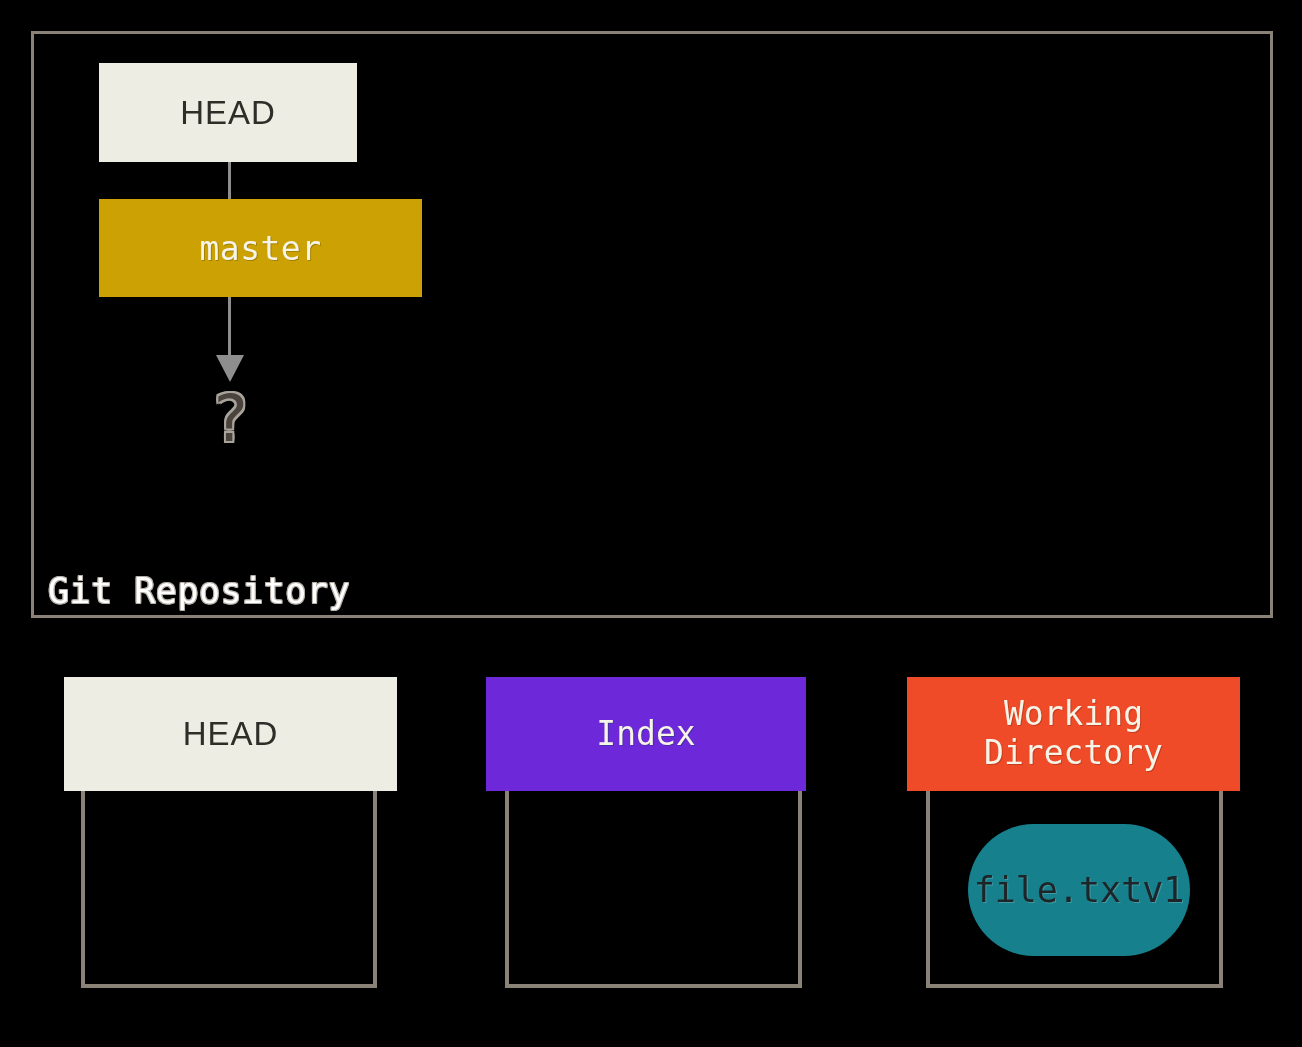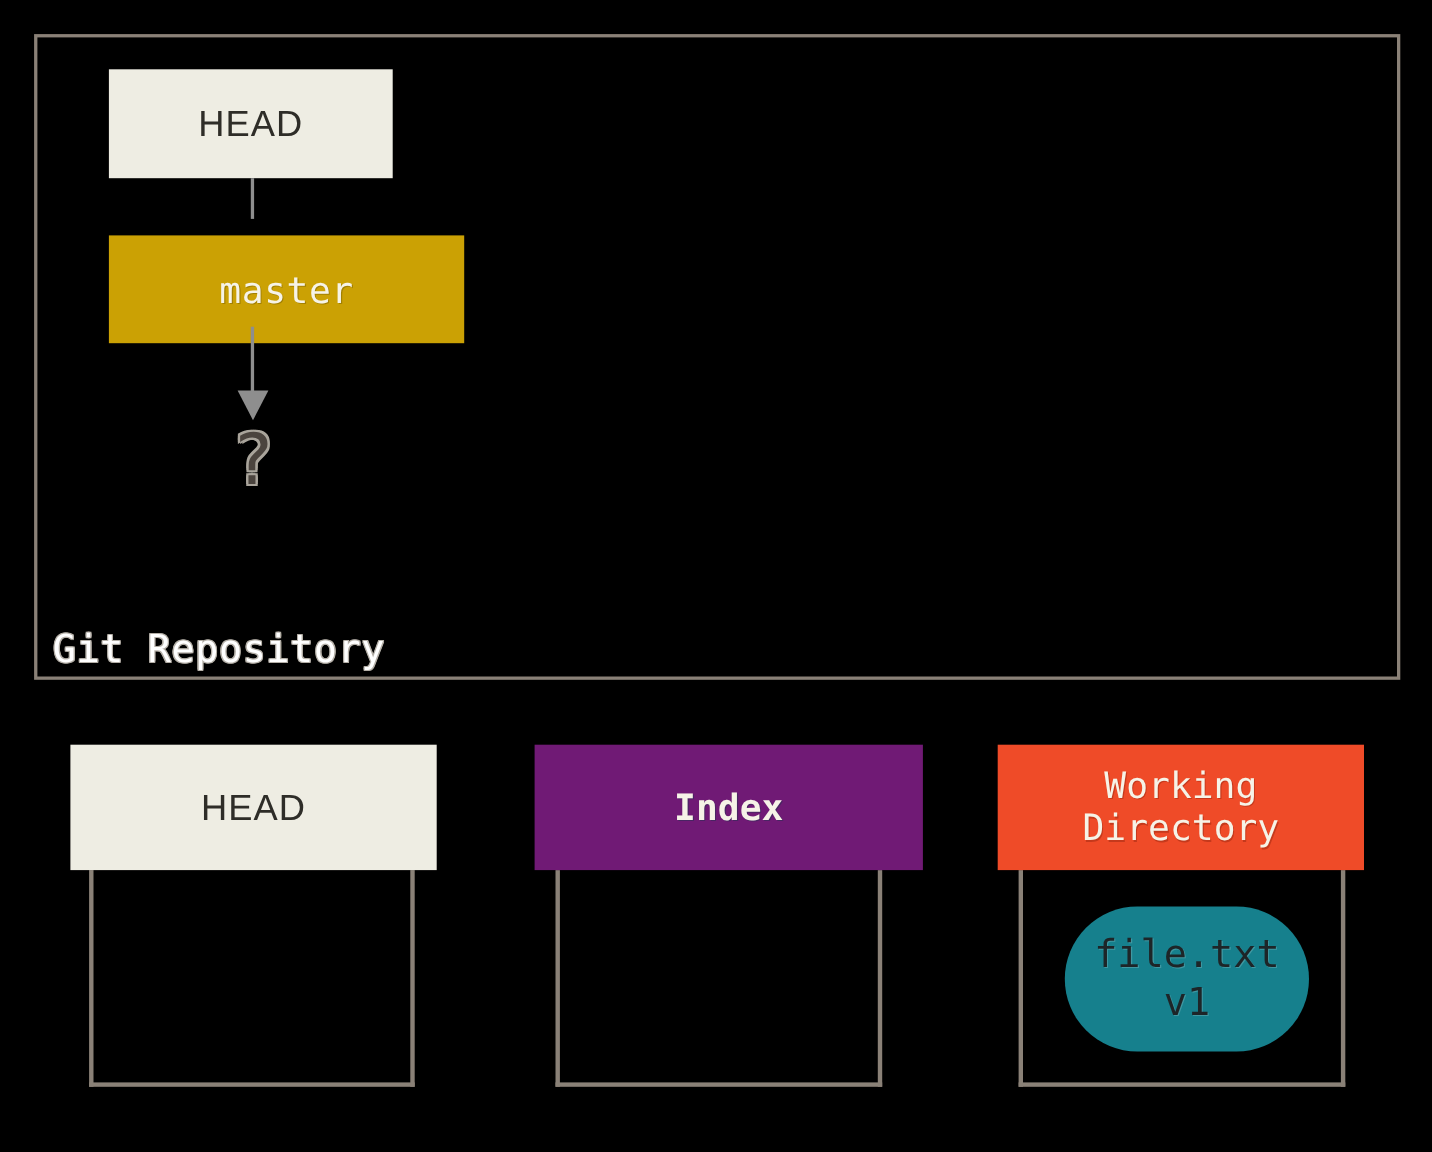--- a/index.html
+++ b/index.html
@@ -27,21 +27,21 @@
     display:flex;align-items:center;justify-content:center;
   }
   .head-box .label{
     font-family:"Liberation Sans", sans-serif;
     font-size:33px;letter-spacing:1px;color:#2e2d28;
   }
 
   .master-box{
     left:65px;top:165px;width:323px;height:98px;
     background:#cba104;
-    display:flex;align-items:center;justify-content:center;margin-top:15px;
+    display:flex;align-items:center;justify-content:center;
   }
   .master-box .label{
     font-size:33px;color:#f6f3e7;letter-spacing:0.5px;
     text-shadow:1px 1px 0 rgba(90,70,0,0.35);
   }
 
   .vline{width:3px;background:#8e8e8e;}
   .line-head-master{left:194px;top:128px;height:37px;}
   .line-master-arrow{left:194px;top:263px;height:59px;}
 
@@ -82,39 +82,39 @@
     display:flex;align-items:center;justify-content:center;
     text-align:center;
   }
   .col-header .label{font-size:33px;line-height:1.18;white-space:pre-line;}
 
   .header-head{left:64px;width:333px;background:#eeede3;}
   .header-head .label{
     font-family:"Liberation Sans", sans-serif;
     letter-spacing:1px;color:#2e2d28;
   }
-  .header-index{left:486px;width:353px;background:#701a75;font-weight:bold;}
+  .header-index{left:486px;width:320px;background:#6d28d9;}
   .header-index .label{color:#f6f3e7;text-shadow:1px 1px 0 rgba(0,60,66,0.35);}
   .header-workdir{left:907px;width:333px;background:#ef4b28;justify-content:center;}
   .header-workdir .label{color:#f6f3e7;text-shadow:1px 1px 0 rgba(120,25,5,0.35);}
 
   .open-box{
     position:absolute;top:791px;height:197px;z-index:1;
     border:4px solid #8a8177;border-top:none;
     background:transparent;box-sizing:border-box;
   }
   .open-box-head{left:81px;width:296px;}
   .open-box-index{left:505px;width:297px;}
   .open-box-workdir{left:926px;width:297px;}
 
   .file-pill{
     position:absolute;left:968px;top:824px;z-index:3;
     width:222px;height:132px;border-radius:66px;
     background:#16808d;
-    display:flex;flex-direction:column;align-items:center;justify-content:center;
+    display:flex;flex-direction:row;align-items:center;justify-content:center;
     text-align:center;
   }
   .file-pill .line{
     font-size:35px;line-height:1.26;color:#1d2528;
     text-shadow:1px 1px 0 rgba(190,225,228,0.25);
   }
 </style>
 </head>
 <body>
 

